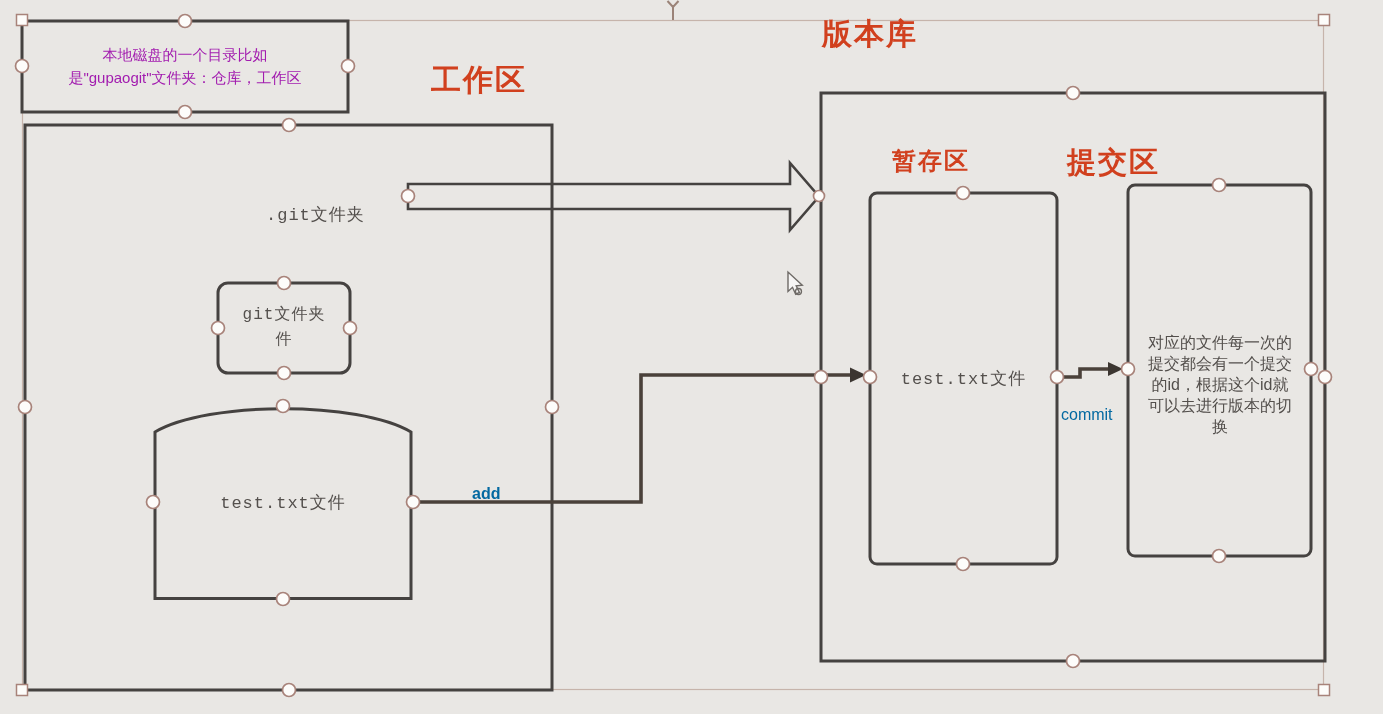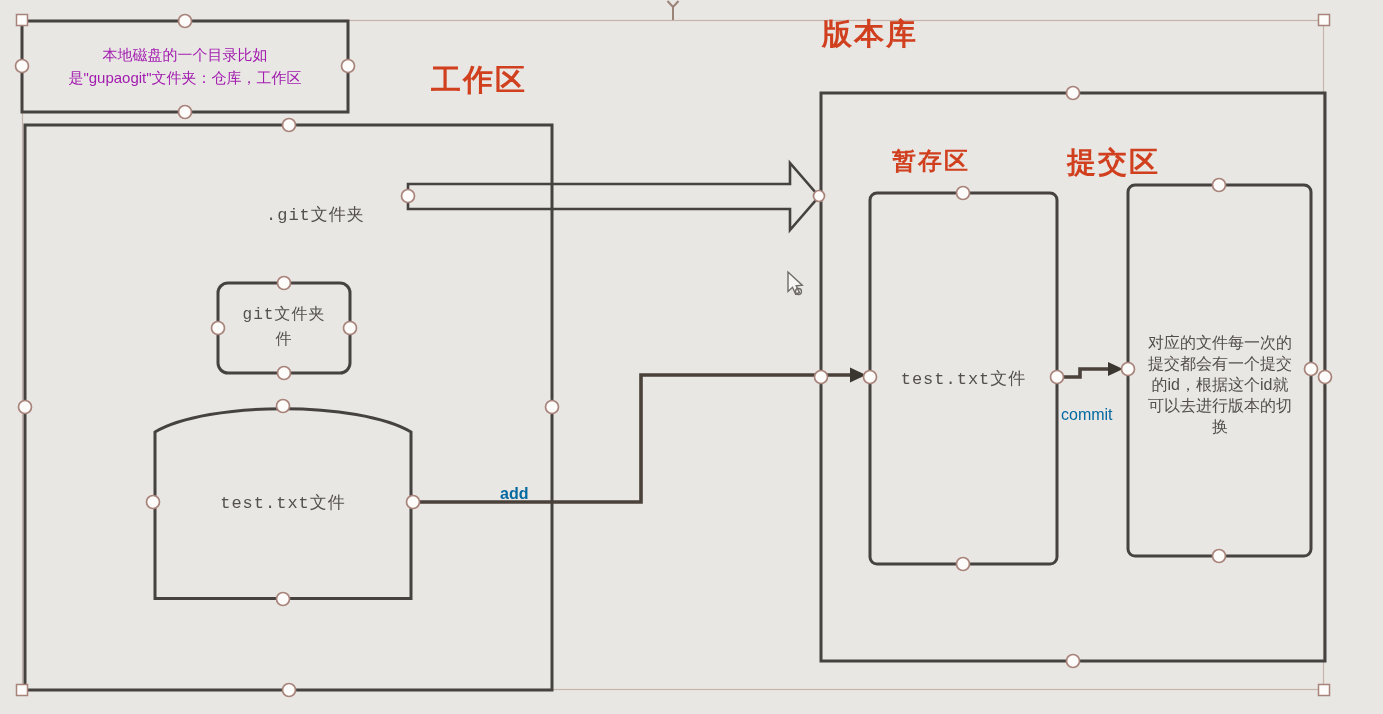--- a/index.html
+++ b/index.html
@@ -122,17 +122,17 @@
   <div class="lbl center shape-label" style="left:155px;top:434px;width:256px;height:136px;font-size:17px;">test.txt文件</div>
 
   <div class="lbl center shape-label" style="left:870px;top:193px;width:187px;height:371px;font-size:17px;">test.txt文件</div>
 
   <div class="lbl center" style="left:1136px;top:317px;width:168px;height:135px;font-size:16px;line-height:21px;color:#534f4c;">对应的文件每一次的
 提交都会有一个提交
 的id，根据这个id就
 可以去进行版本的切
 换</div>
 
-  <div class="arrow-label" style="left:472px;top:485px;font-size:16px;font-weight:bold;margin-left:28px;">add</div>
+  <div class="arrow-label" style="left:472px;top:485px;font-size:16px;font-weight:bold;">add</div>
 
   <div class="arrow-label" style="left:1061px;top:406px;font-size:16px;">commit</div>
 
 </div>
 
 </body></html>

